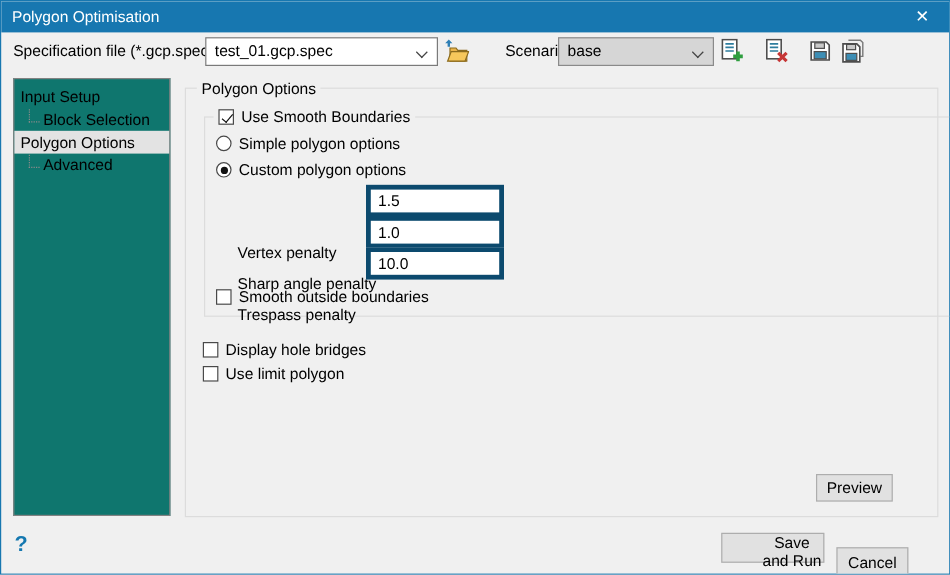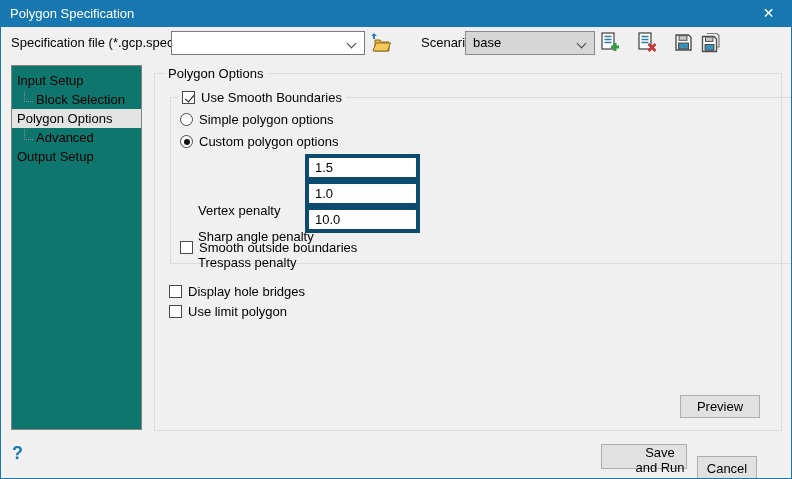--- a/index.html
+++ b/index.html
@@ -53,27 +53,28 @@
   .btn { position:absolute; background:#e1e1e1; border:1px solid #adadad; font-size:13px;
     font-family:"Liberation Sans","DejaVu Sans",sans-serif; text-align:center; cursor:default; }
   .help { position:absolute; left:11px; top:442px; color:#1578b0; font-weight:bold; font-size:18px; }
 </style>
 </head>
 <body>
 
 <div id="window">
 
   <div class="titlebar">
-    <span class="title">Polygon Specification</span>
+    <span class="title">Polygon Optimisation</span>
     <span class="close-btn">✕</span>
   </div>
 
   <span class="lbl-static" style="left:10px; top:30px;">Specification file (*.gcp.spec)</span>
 
   <div class="combo" style="left:170px; top:30px; width:194px;">
+    <span class="val">test_01.gcp.spec</span>
     <span class="chev"></span>
   </div>
 
   <svg class="toolicon" style="left:369px;" viewBox="0 0 21 21">
     <path d="M4 1 l3 3 h-2 v3 h-2 v-3 h-2 z" fill="#2f7fb5"></path>
     <path d="M5 8 h5 l1.5 2 H19 v9 H5 z" fill="#e9b44c" stroke="#8a6a1d" stroke-width="1"></path>
     <path d="M3 19 L6 11 H20.5 L17.5 19 Z" fill="#f6c75b" stroke="#8a6a1d" stroke-width="1"></path>
   </svg>
 
   <span class="lbl-static" style="left:420px; top:30px;">Scenario ID</span>
@@ -103,21 +104,20 @@
     <path d="M2.5 4.5 h11.5 l2.5 2.5 V19.5 H2.5 z" fill="#fff" stroke="#4d4d4d" stroke-width="1.4"></path>
     <rect x="5.5" y="5" width="7.5" height="4.4" fill="#c9c9c9" stroke="#4d4d4d" stroke-width="1"></rect>
     <rect x="5" y="12.5" width="9" height="5.8" fill="#3d8eb5" stroke="#4d4d4d" stroke-width="1"></rect>
   </svg>
 
   <div class="tree">
     <div class="tree-item"><span>Input Setup</span></div>
     <div class="tree-item"><span class="tree-connector"></span><span>Block Selection</span></div>
     <div class="tree-item selected"><span>Polygon Options</span></div>
     <div class="tree-item"><span class="tree-connector"></span><span>Advanced</span></div>
-    <div class="tree-item"><span>Output Setup</span></div>
   </div>
 
   <div class="groupbox">
     <span class="gb-title">Polygon Options</span>
 
     <div class="innerbox">
       <div class="check-row innerbox-title" style="position:absolute;">
         <span class="cb checked"></span>
         <span>Use Smooth Boundaries</span>
       </div>
@@ -148,19 +148,19 @@
 
     <div class="check-row" style="left:14px; top:209px;">
       <span class="cb"></span>
       <span>Display hole bridges</span>
     </div>
     <div class="check-row" style="left:14px; top:229px;">
       <span class="cb"></span>
       <span>Use limit polygon</span>
     </div>
 
-    <button class="btn" style="left:525px; top:321px; width:80px; height:23px;">Preview</button>
+    <button class="btn" style="left:525px; top:321px; width:64px; height:23px;">Preview</button>
   </div>
 
   <span class="help">?</span>
   <button class="btn" style="left:600px; top:443px; width:86px; height:25px;padding-left:32px;">Save and Run</button>
   <button class="btn" style="left:696px; top:455px; width:60px; height:25px;text-align:center;">Cancel</button>
 </div>
 
 </body></html>

